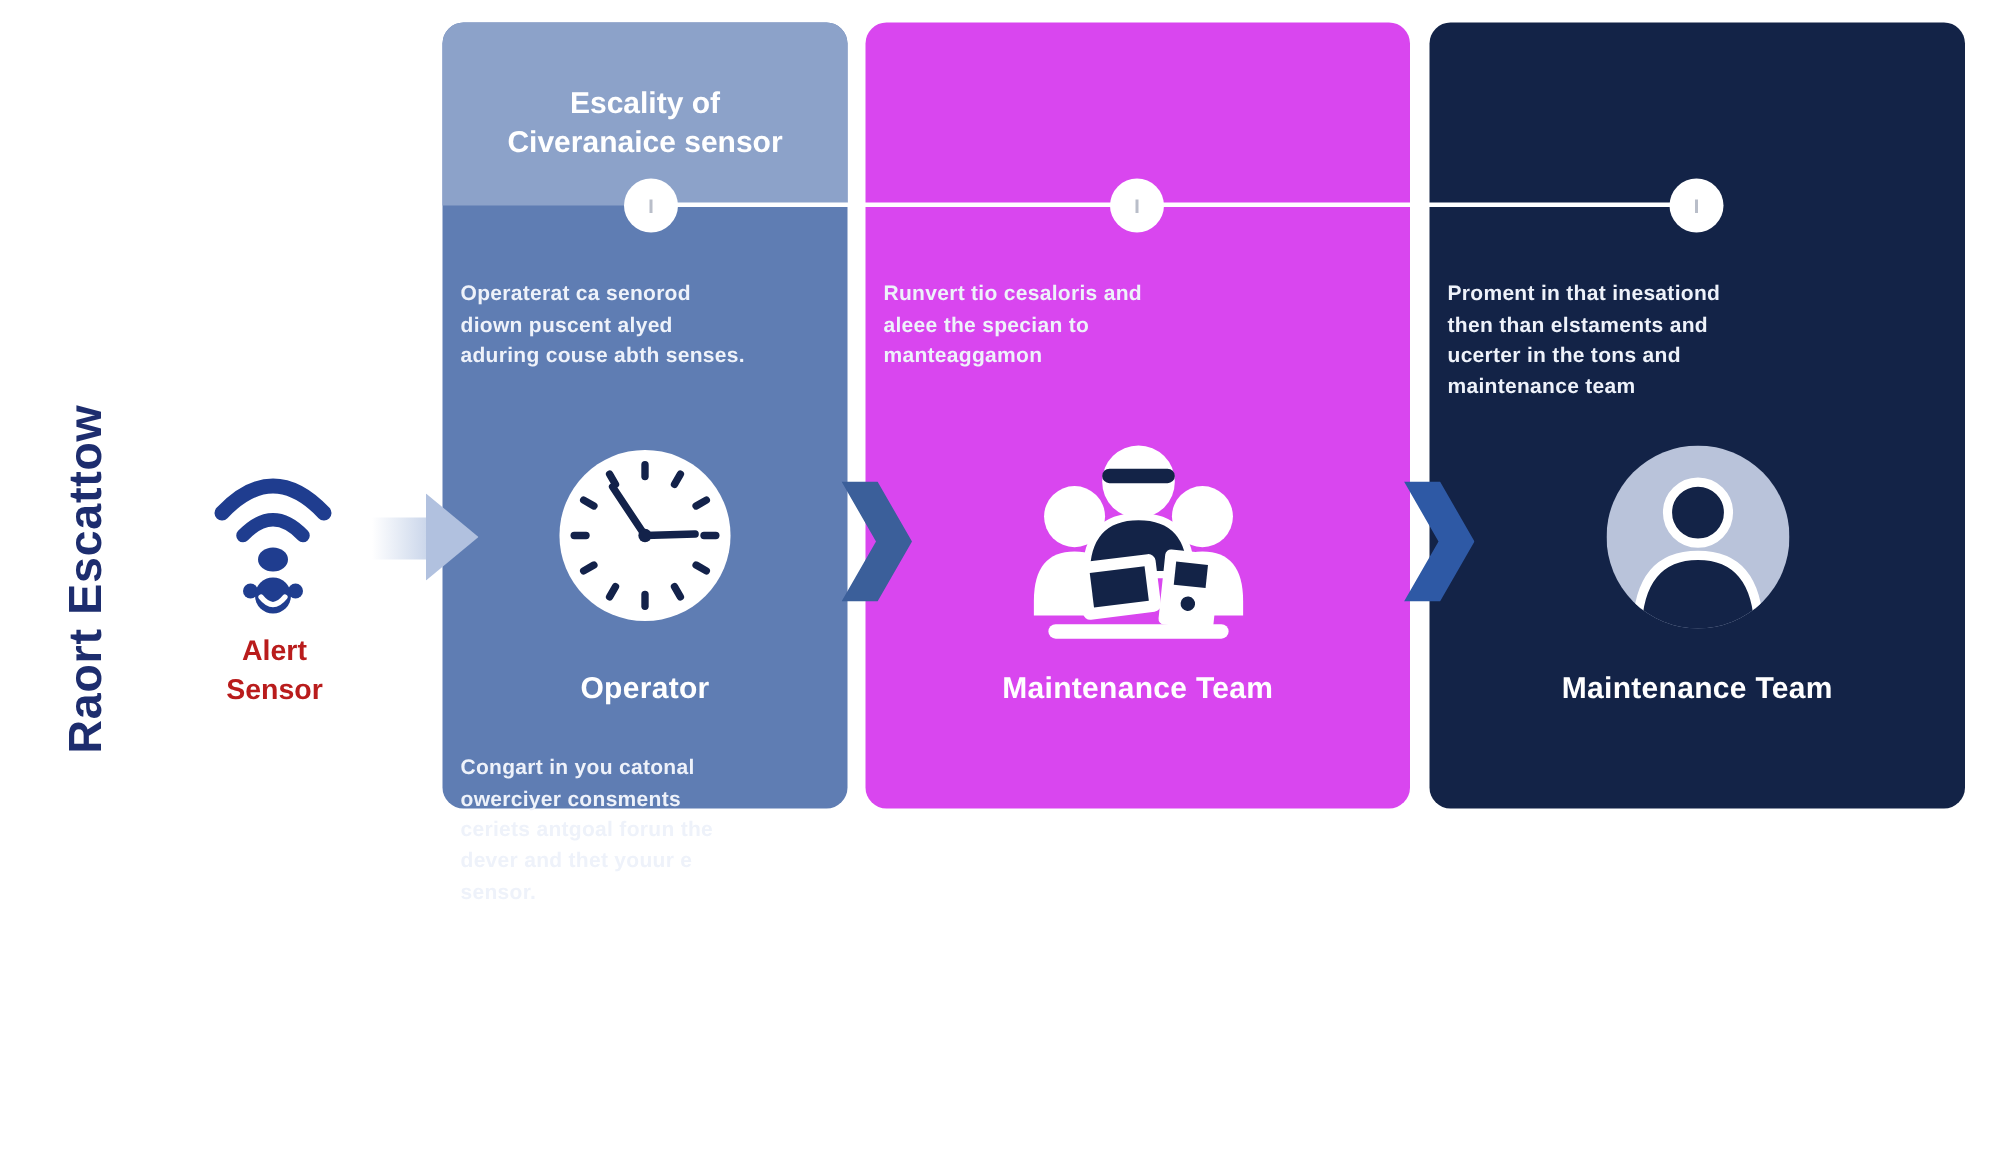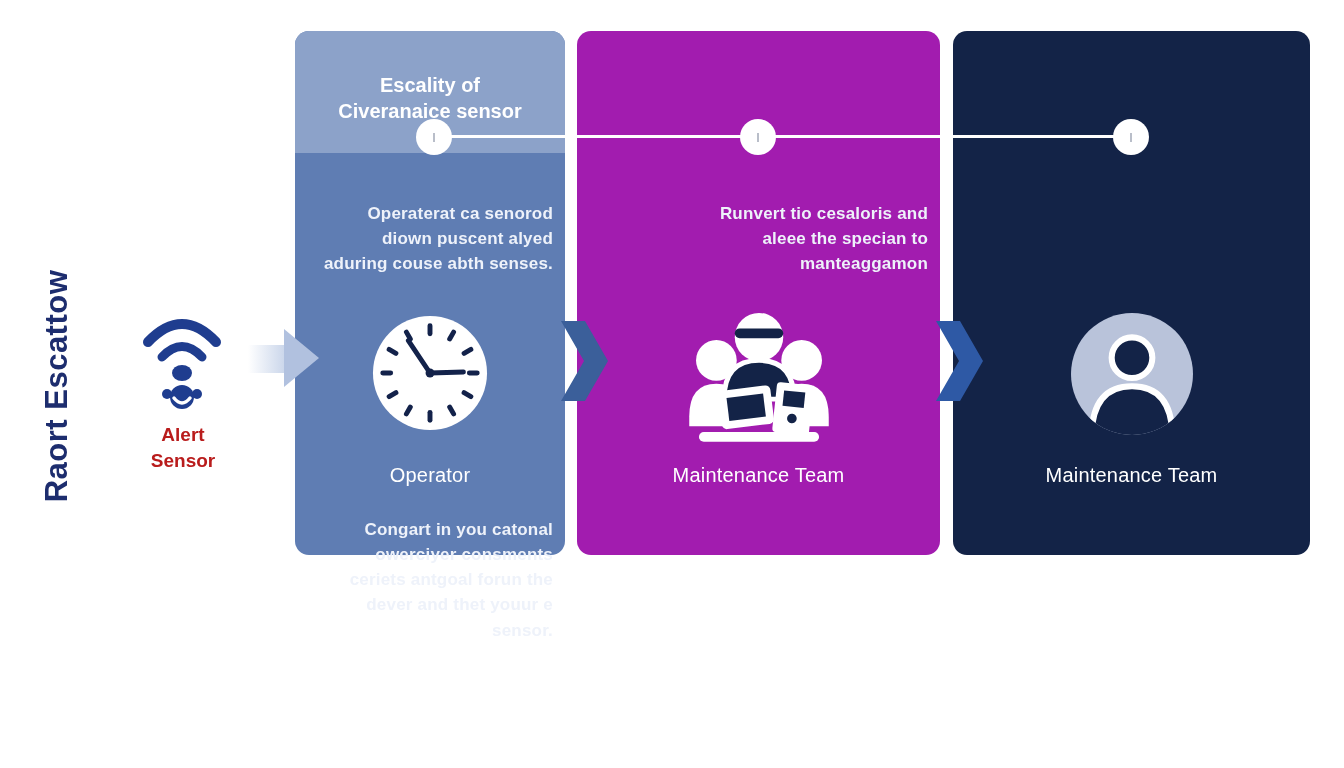--- a/index.html
+++ b/index.html
@@ -13,41 +13,41 @@
     transform:rotate(-90deg);text-align:center;
     font-size:31px;font-weight:700;color:#1d2d6e;letter-spacing:.5px;line-height:42px;
   }
   
   .sensor-icon{position:absolute;left:140px;top:308px;}
   .sensor-label{
     position:absolute;left:103px;top:422px;width:160px;text-align:center;
     font-size:19px;font-weight:700;color:#b91c1c;line-height:1.35;white-space:pre-line;
   }
   
-  .card{position:absolute;top:31px;height:524px;border-radius:14px;}
+  .card{position:absolute;top:15px;height:524px;border-radius:14px;}
   .card1{left:295px;width:270px;background:#5f7db3;}
-  .card2{left:577px;width:363px;background:#a21caf;}
+  .card2{left:577px;width:363px;background:#d946ef;}
   .card3{left:953px;width:357px;background:#132347;}
   .card1-header{
     position:absolute;top:0;left:0;right:0;height:122px;background:#8ca2c9;
     border-radius:14px 14px 0 0;display:flex;align-items:center;justify-content:center;
   }
   .card1-header .htext{
     font-size:20px;font-weight:700;color:#fff;text-align:center;line-height:1.3;white-space:pre-line;
     padding-top:12px;
   }
   .para{
-    position:absolute;left:12px;right:12px;text-align:right;color:#eef2fa;
-    font-size:17px;font-weight:600;line-height:1.48;white-space:pre-line;letter-spacing:.2px;
+    position:absolute;left:12px;right:12px;text-align:left;color:#eef2fa;
+    font-size:14px;font-weight:600;line-height:1.48;white-space:pre-line;letter-spacing:.2px;
   }
   .para-top{top:170px;}
   .para-bottom{top:486px;}
   .role{
     position:absolute;top:433px;left:0;right:0;text-align:center;
-    font-size:20px;font-weight:400;color:#fff;letter-spacing:.2px;
+    font-size:20px;font-weight:700;color:#fff;letter-spacing:.2px;
   }
   .card-icon{position:absolute;left:50%;transform:translateX(-50%);}
   .clock-pos{top:283px;}
   .team-pos{top:268px;}
   .person-pos{top:282px;}
   
   .tl-line{position:absolute;top:135px;left:434px;width:697px;height:3px;background:#ffffff;z-index:3;}
   .tl-dot{
     position:absolute;top:119px;width:36px;height:36px;border-radius:50%;background:#ffffff;z-index:4;
     display:flex;align-items:center;justify-content:center;
@@ -152,20 +152,24 @@
           <rect x="104" y="94" width="22" height="16" fill="#132347"></rect>
           <circle cx="115" cy="122" r="5" fill="#132347"></circle>
         </g>
         <rect x="18" y="136" width="124" height="10" rx="5" fill="#ffffff"></rect>
       </svg>
     </div>
     <div class="role">Maintenance Team</div>
   </div>
 
   <div class="card card3">
+    <div class="para para-top">Proment in that inesationd
+then than elstaments and
+ucerter in the tons and
+maintenance team</div>
     <div class="card-icon person-pos">
       <svg width="122" height="122" viewBox="0 0 120 120">
         <defs>
             <clipPath id="pc">
               <circle cx="60" cy="60" r="60"></circle>
             </clipPath>
           </defs>
         <circle cx="60" cy="60" r="60" fill="#b9c3da"></circle>
         <g clip-path="url(#pc)">
           <circle cx="60" cy="44" r="20" fill="#132347" stroke="#ffffff" stroke-width="6"></circle>

